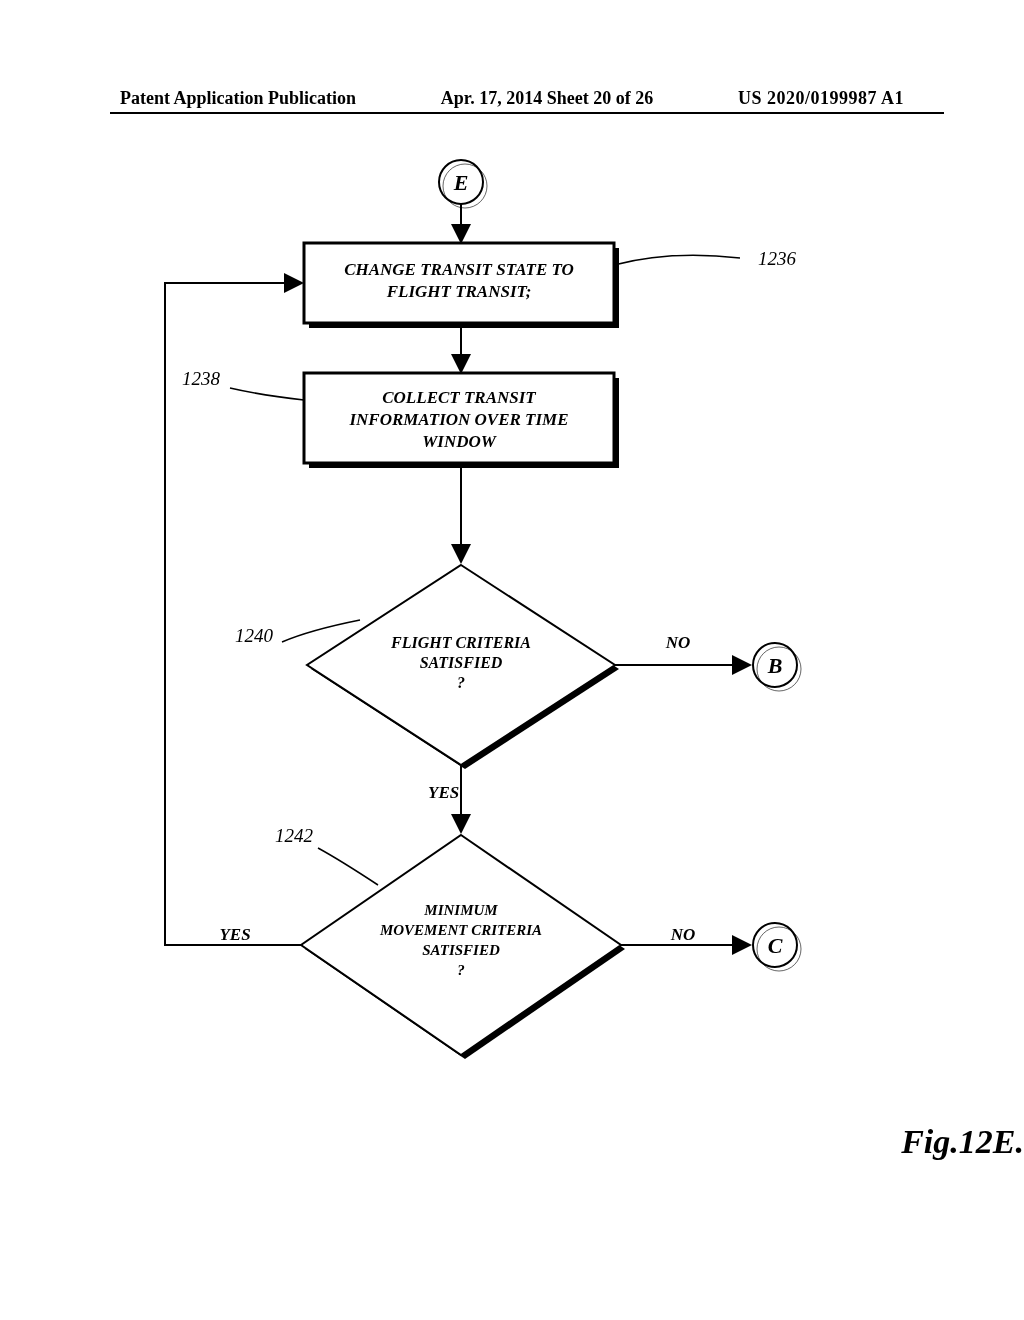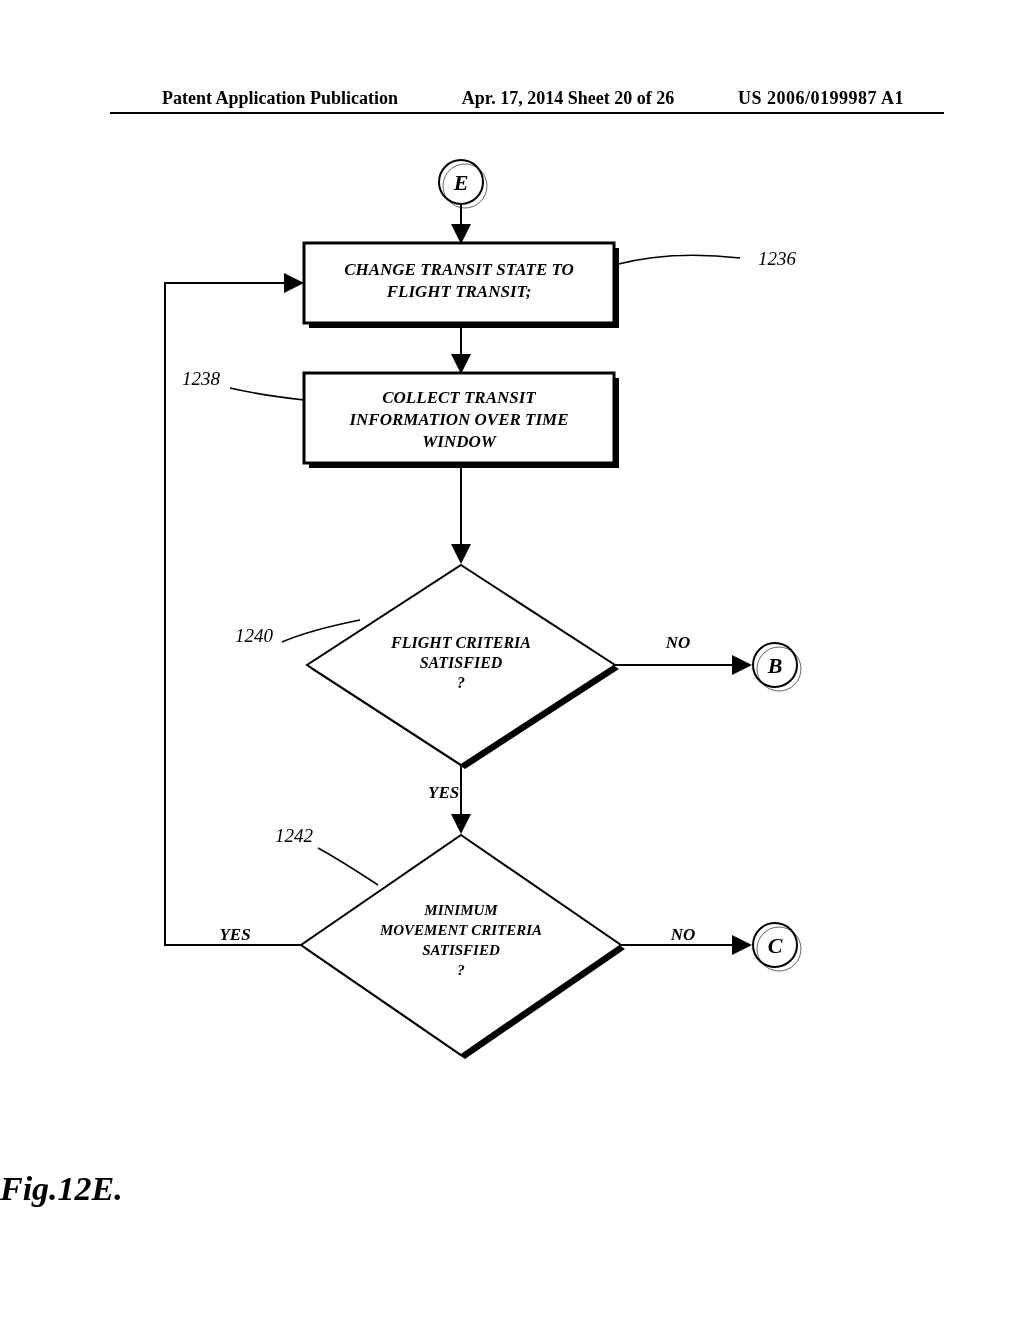--- a/index.html
+++ b/index.html
@@ -18,21 +18,20 @@
   .header {
     position: absolute;
     top: 88px;
     left: 0;
     right: 0;
     display: flex;
     justify-content: space-between;
     padding: 0 120px 0 120px;
     font-size: 18px;
     font-weight: bold;
-    margin-left: 42px;
   }
   .header-right {
     letter-spacing: 0.5px;
   }
   .rule {
     position: absolute;
     top: 112px;
     left: 110px;
     right: 80px;
     height: 2px;
@@ -40,41 +39,41 @@
   }
   .svgwrap {
     position: absolute;
     top: 140px;
     left: 0;
     width: 1024px;
     height: 1000px;
   }
   .fig-caption {
     position: absolute;
-    top: 1170px;
+    top: 1123px;
     left: 0;
     right: 0;
-    text-align: left;
+    text-align: right;
     font-style: italic;
     font-weight: bold;
     font-size: 34px;
   }
   text {
     font-family: "Times New Roman", Times, serif;
   }
 </style>
 </head>
 <body>
 
 <div class="page">
 
   <div class="header">
     <span>Patent Application Publication</span>
     <span>Apr. 17, 2014  Sheet 20 of 26</span>
-    <span class="header-right">US 2006/0199987 A1</span>
+    <span class="header-right">US 2020/0199987 A1</span>
   </div>
   <div class="rule"></div>
 
   <div class="svgwrap">
     <svg width="1024" height="1000" viewBox="0 0 1024 1000">
       <defs>
         <marker id="arrowhead" markerWidth="10" markerHeight="10" refX="8" refY="5" orient="auto">
           <polygon points="0,0 10,5 0,10" fill="#000"></polygon>
         </marker>
       </defs>

